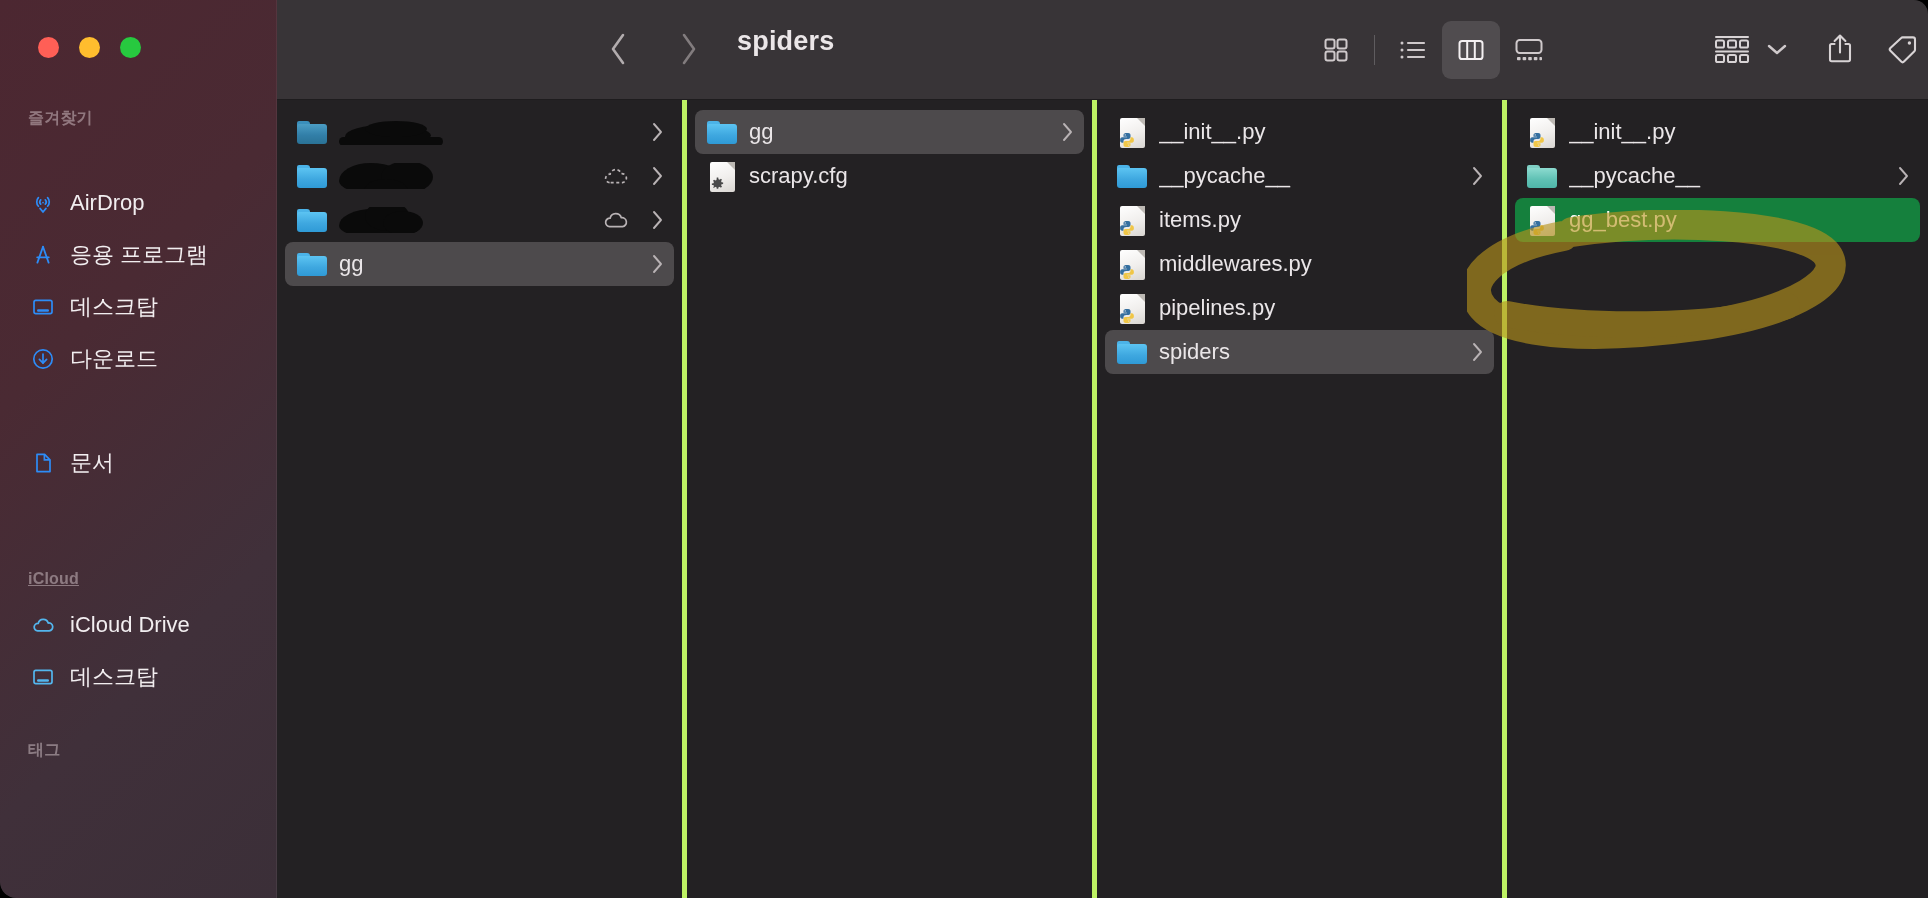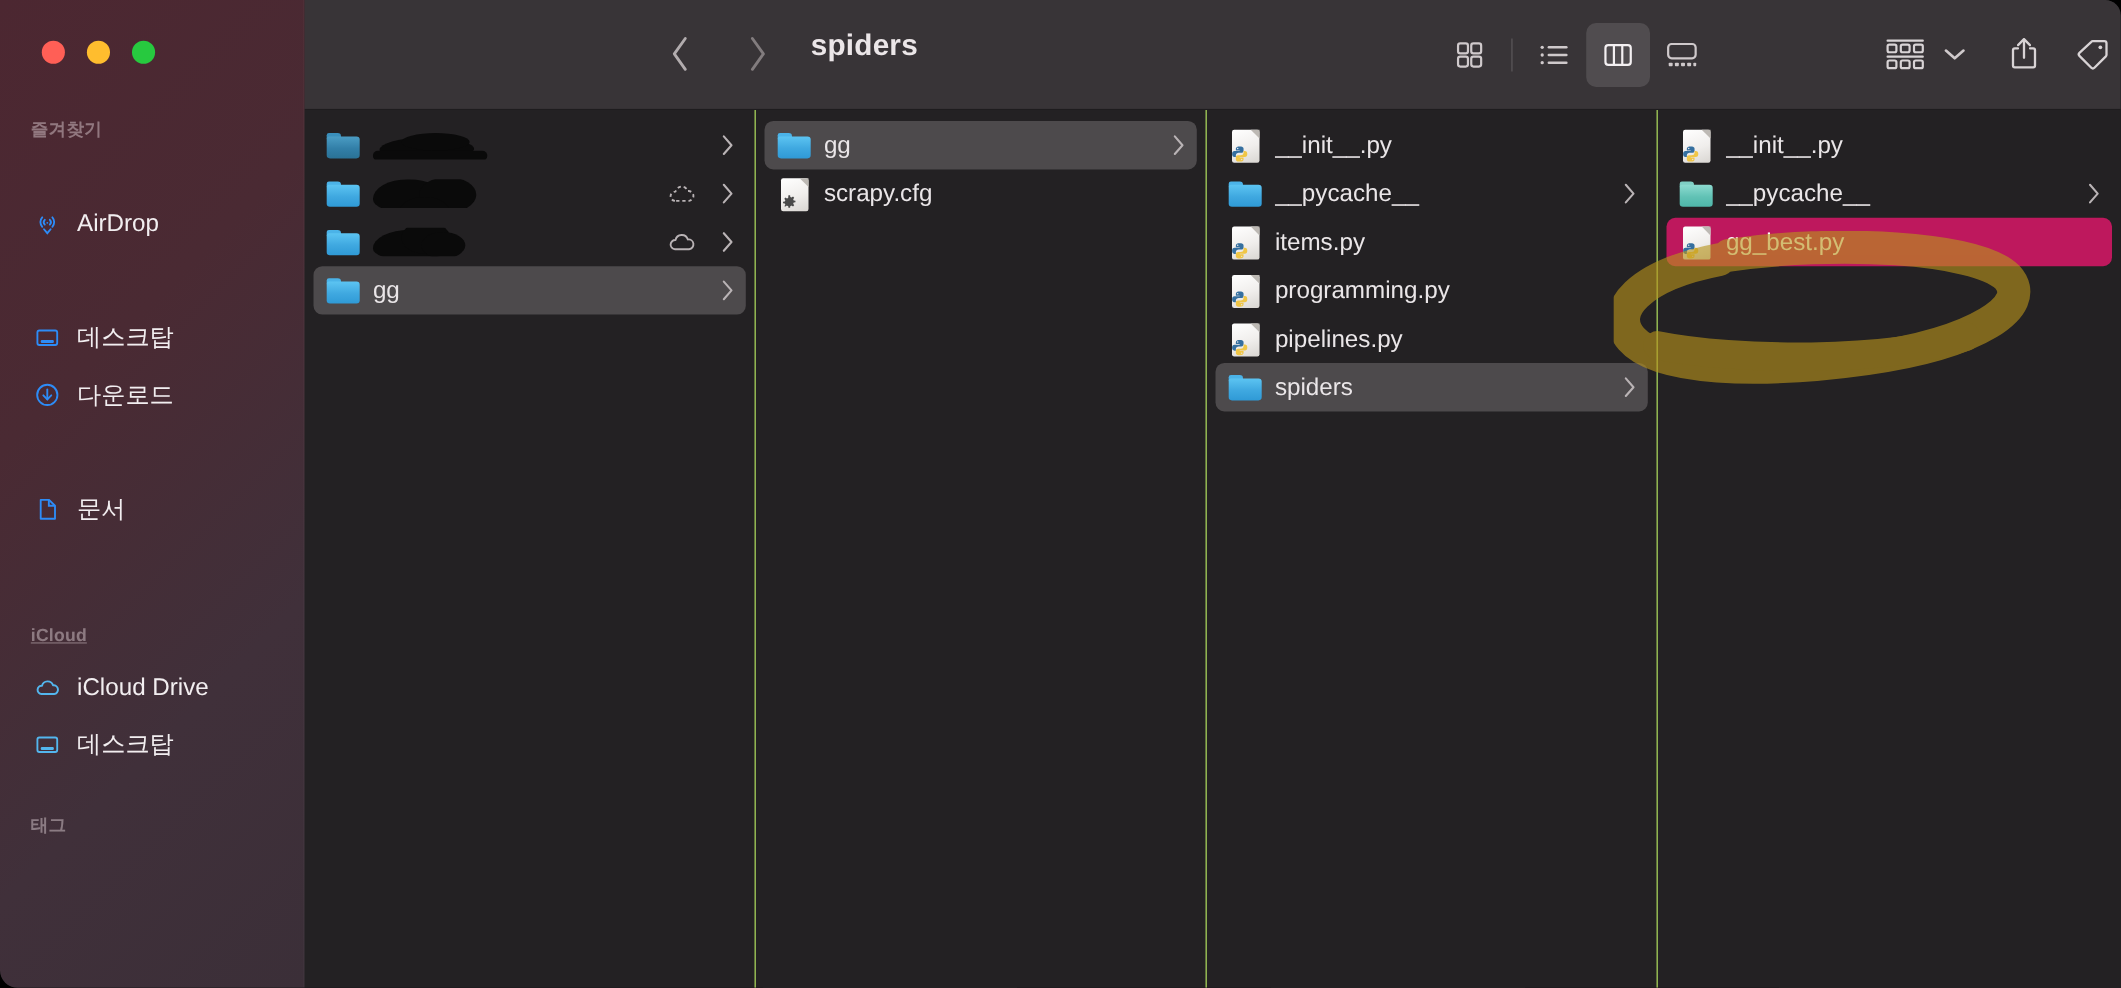--- a/index.html
+++ b/index.html
@@ -155,21 +155,21 @@
     position: absolute;
     left: 277px; top: 100px;
     width: 1651px;
     height: 798px;
     background: #232123;
     display: flex;
   }
   .col {
     position: relative;
     height: 798px;
-    border-right: 1px solid #bef264;
+    border-right: 5px solid #bef264;
     padding-top: 10px;
     overflow: hidden;
   }
   #col-1 { width: 410px; }
   #col-2 { width: 410px; }
   #col-3 { width: 410px; }
   #col-4 { width: 421px; border-right: none; }
 
   .row {
     position: relative;
@@ -179,21 +179,21 @@
     align-items: center;
     gap: 12px;
     padding: 0 10px 0 12px;
     border-radius: 8px;
     color: #eae6e8;
     font-size: 22px;
     font-weight: 500;
     white-space: nowrap;
   }
   .row.sel-gray { background: #4d4a4c; }
-  .row.sel-blue { background: #be185d; color: #ffffff; }
+  .row.sel-blue { background: #15803d; color: #ffffff; }
   .row .name { flex: 1 1 auto; overflow: hidden; }
   .row .chev {
     flex: 0 0 auto;
     color: #b9b3b5;
     display: flex; align-items: center;
   }
   .row .cloud {
     flex: 0 0 auto;
     margin-right: 6px;
     display: flex; align-items: center;
@@ -291,20 +291,30 @@
             <path d="M16.6 6.6a6.4 6.4 0 0 1 0 8.6"></path>
           <path d="M9.7 13.2a3.2 3.2 0 0 1 0-4.4"></path>
             <path d="M14.3 8.8a3.2 3.2 0 0 1 0 4.4"></path>
           <path d="M12 11.6v0"></path>
             <path d="M9 17.4l3 3.6 3-3.6"></path>
         </svg>
       </span>
       <span>AirDrop</span>
     </div>
 
+    <div class="sb-item" style="top:234px">
+      <span class="ic">
+        <svg width="24" height="24" viewBox="0 0 24 24" fill="none" stroke="#2d8cf7" stroke-width="1.8" stroke-linecap="round">
+          <path d="M12 3.8 L17.6 19.6"></path>
+            <path d="M12 3.8 L6.4 19.6"></path>
+            <path d="M6.2 14.3h11.6"></path>
+        </svg>
+      </span>
+      <span>응용 프로그램</span>
+    </div>
 
     <div class="sb-item" style="top:286px">
       <span class="ic">
         <svg width="24" height="24" viewBox="0 0 24 24" fill="none" stroke="#2d8cf7" stroke-width="1.7">
           <rect x="3" y="5.4" width="18" height="13.2" rx="1.8"></rect>
           <rect x="6" y="14.2" width="12" height="2.6" rx="1.2" fill="#2d8cf7" stroke="none"></rect>
         </svg>
       </span>
       <span>데스크탑</span>
     </div>
@@ -612,21 +622,21 @@
       <div class="row">
         <span class="ficon">
           <span class="doc-ico"></span>
           <span class="py-badge">
             <svg width="16" height="16" viewBox="0 0 16 16">
               <path d="M7.9 1.1c-1.9 0-3.4.5-3.4 2v1.7h3.5v.5H3.3c-1.5 0-2.2 1-2.2 2.7s.7 2.8 2.2 2.8h1.2V9.2c0-1.5 1.2-2.3 2.6-2.3h2.4c1.2 0 2-.8 2-1.9V3.1c0-1.1-1-2-2.3-2zM6.2 2.3a.65.65 0 1 1 0 1.3.65.65 0 0 1 0-1.3z" fill="#356f9f"></path>
               <path d="M8.1 14.9c1.9 0 3.4-.5 3.4-2v-1.7H8v-.5h4.7c1.5 0 2.2-1 2.2-2.7s-.7-2.8-2.2-2.8h-1.2v1.6c0 1.5-1.2 2.3-2.6 2.3H6.5c-1.2 0-2 .8-2 1.9v1.9c0 1.1 1 2 2.3 2zm1.7-1.2a.65.65 0 1 1 0-1.3.65.65 0 0 1 0 1.3z" fill="#f0c646"></path>
             </svg>
           </span>
         </span>
-        <span class="name">programming.py</span>
+        <span class="name">middlewares.py</span>
       </div>
 
 
       <div class="row">
         <span class="ficon">
           <span class="doc-ico"></span>
           <span class="py-badge">
             <svg width="16" height="16" viewBox="0 0 16 16">
               <path d="M7.9 1.1c-1.9 0-3.4.5-3.4 2v1.7h3.5v.5H3.3c-1.5 0-2.2 1-2.2 2.7s.7 2.8 2.2 2.8h1.2V9.2c0-1.5 1.2-2.3 2.6-2.3h2.4c1.2 0 2-.8 2-1.9V3.1c0-1.1-1-2-2.3-2zM6.2 2.3a.65.65 0 1 1 0 1.3.65.65 0 0 1 0-1.3z" fill="#356f9f"></path>
               <path d="M8.1 14.9c1.9 0 3.4-.5 3.4-2v-1.7H8v-.5h4.7c1.5 0 2.2-1 2.2-2.7s-.7-2.8-2.2-2.8h-1.2v1.6c0 1.5-1.2 2.3-2.6 2.3H6.5c-1.2 0-2 .8-2 1.9v1.9c0 1.1 1 2 2.3 2zm1.7-1.2a.65.65 0 1 1 0-1.3.65.65 0 0 1 0 1.3z" fill="#f0c646"></path>

